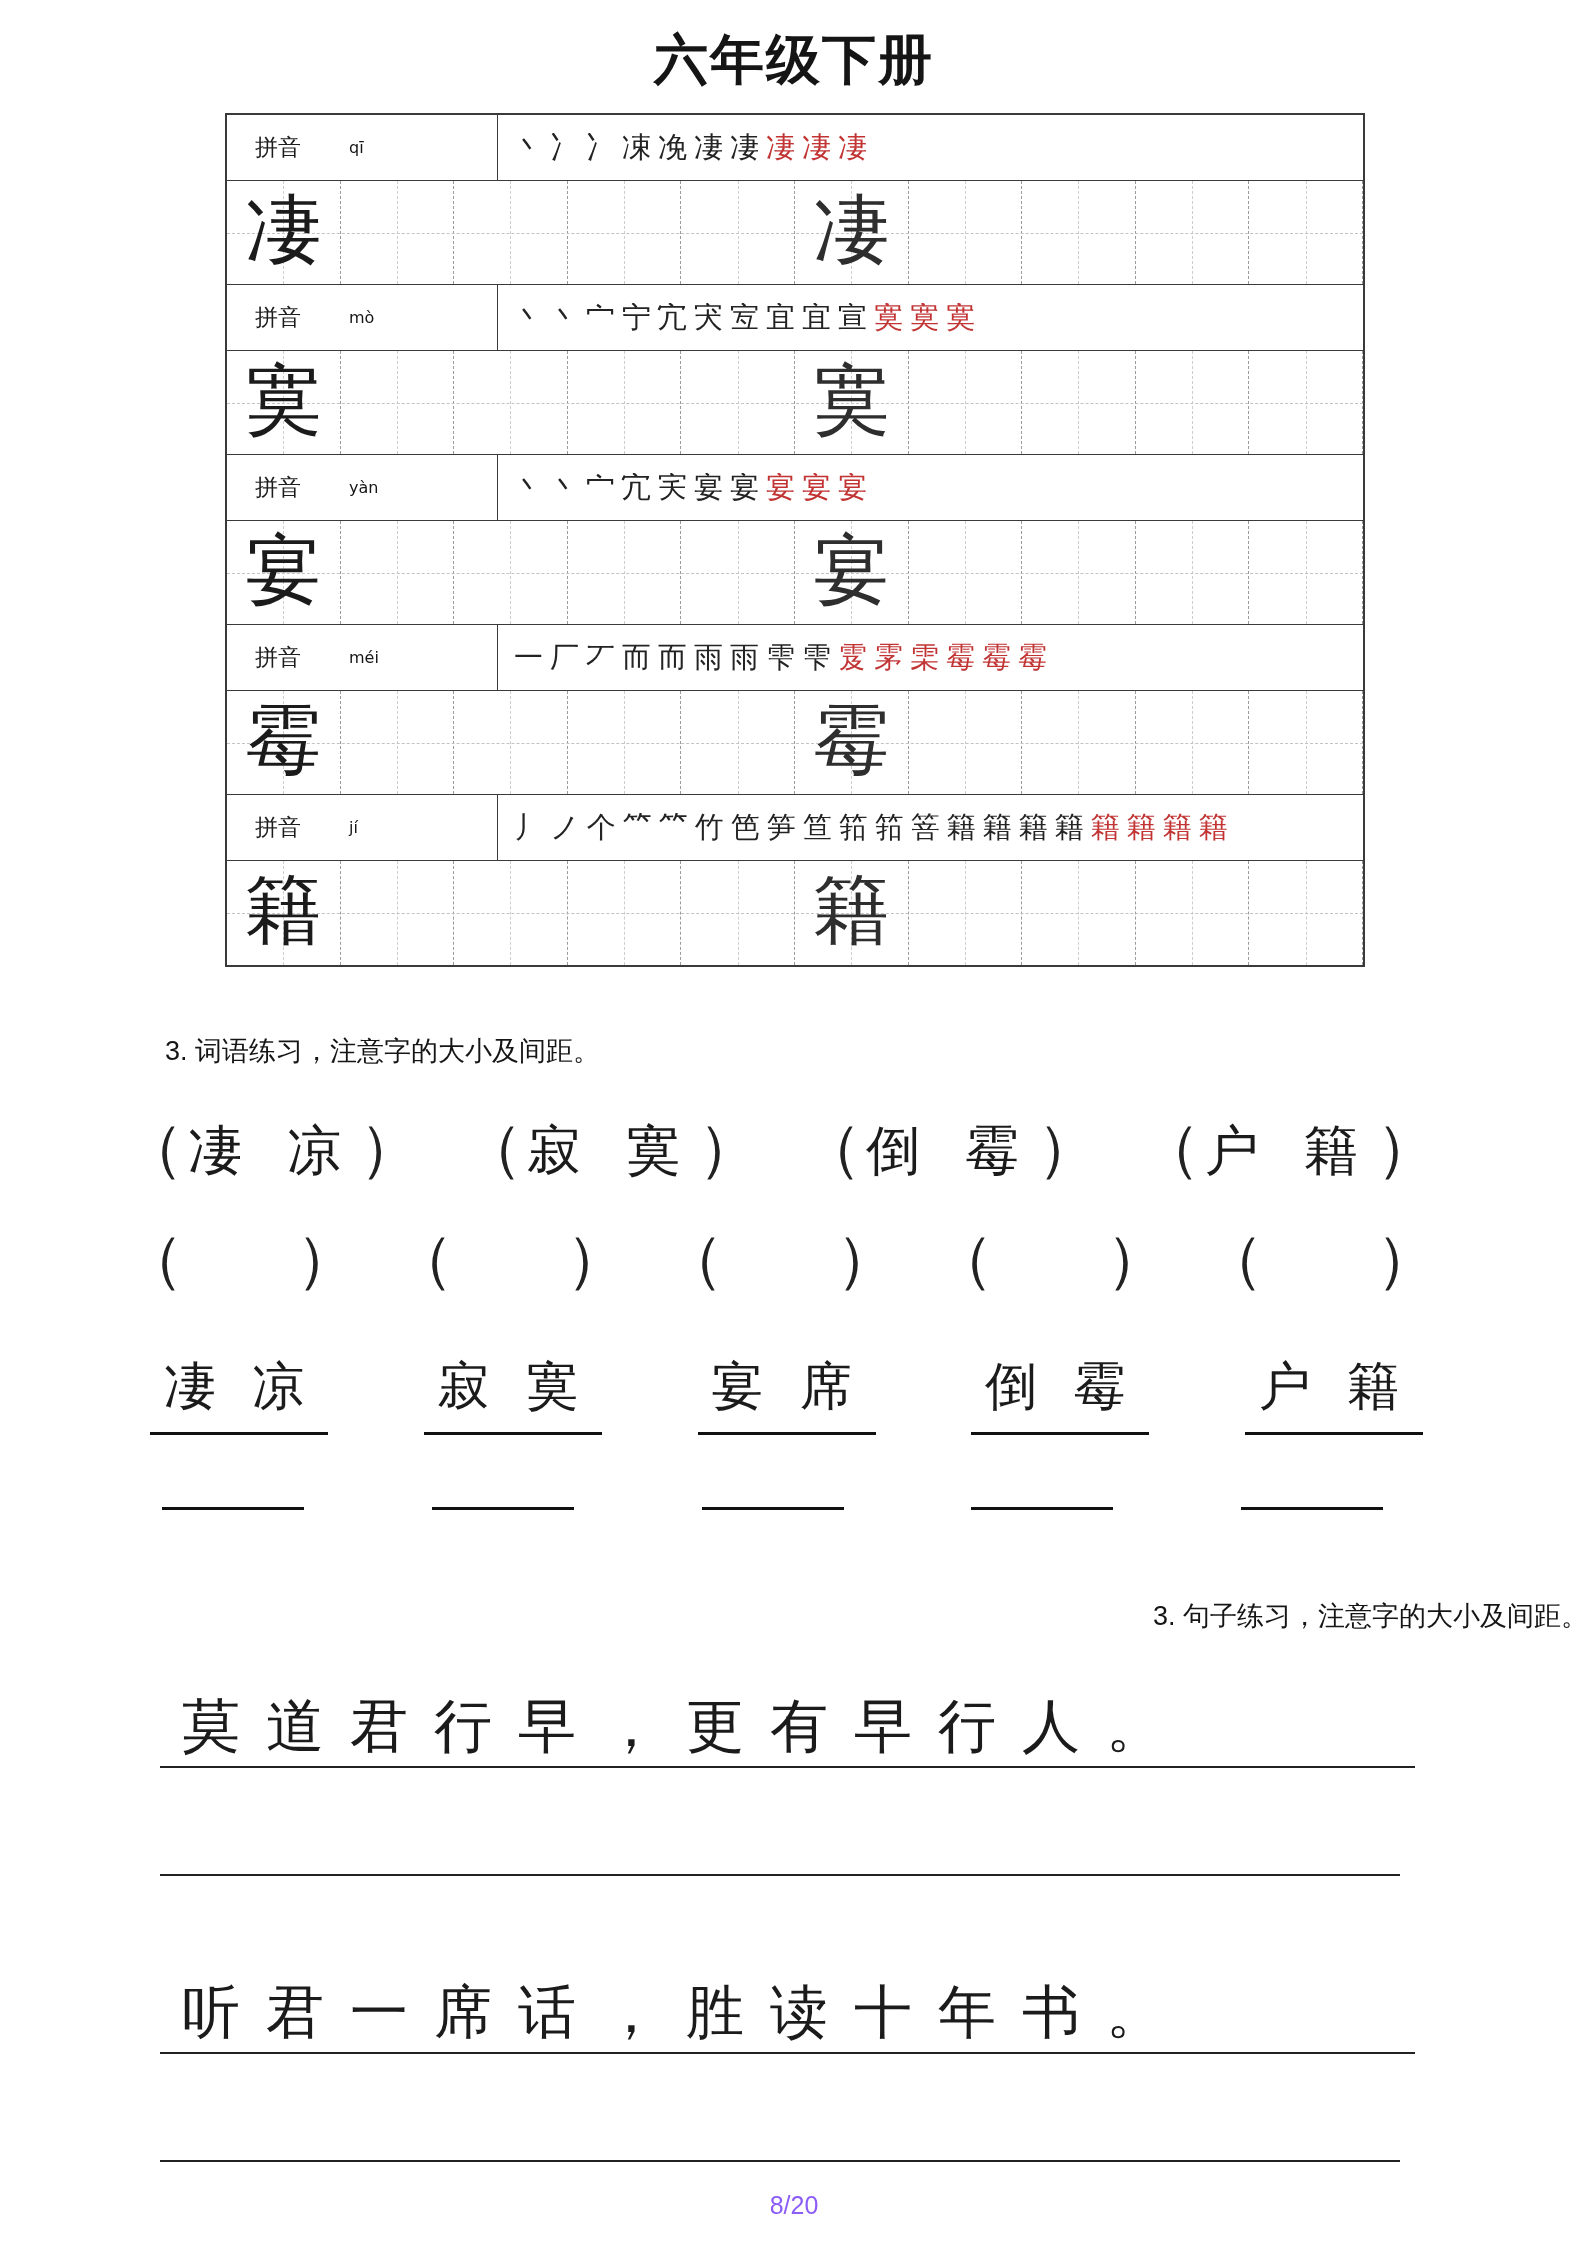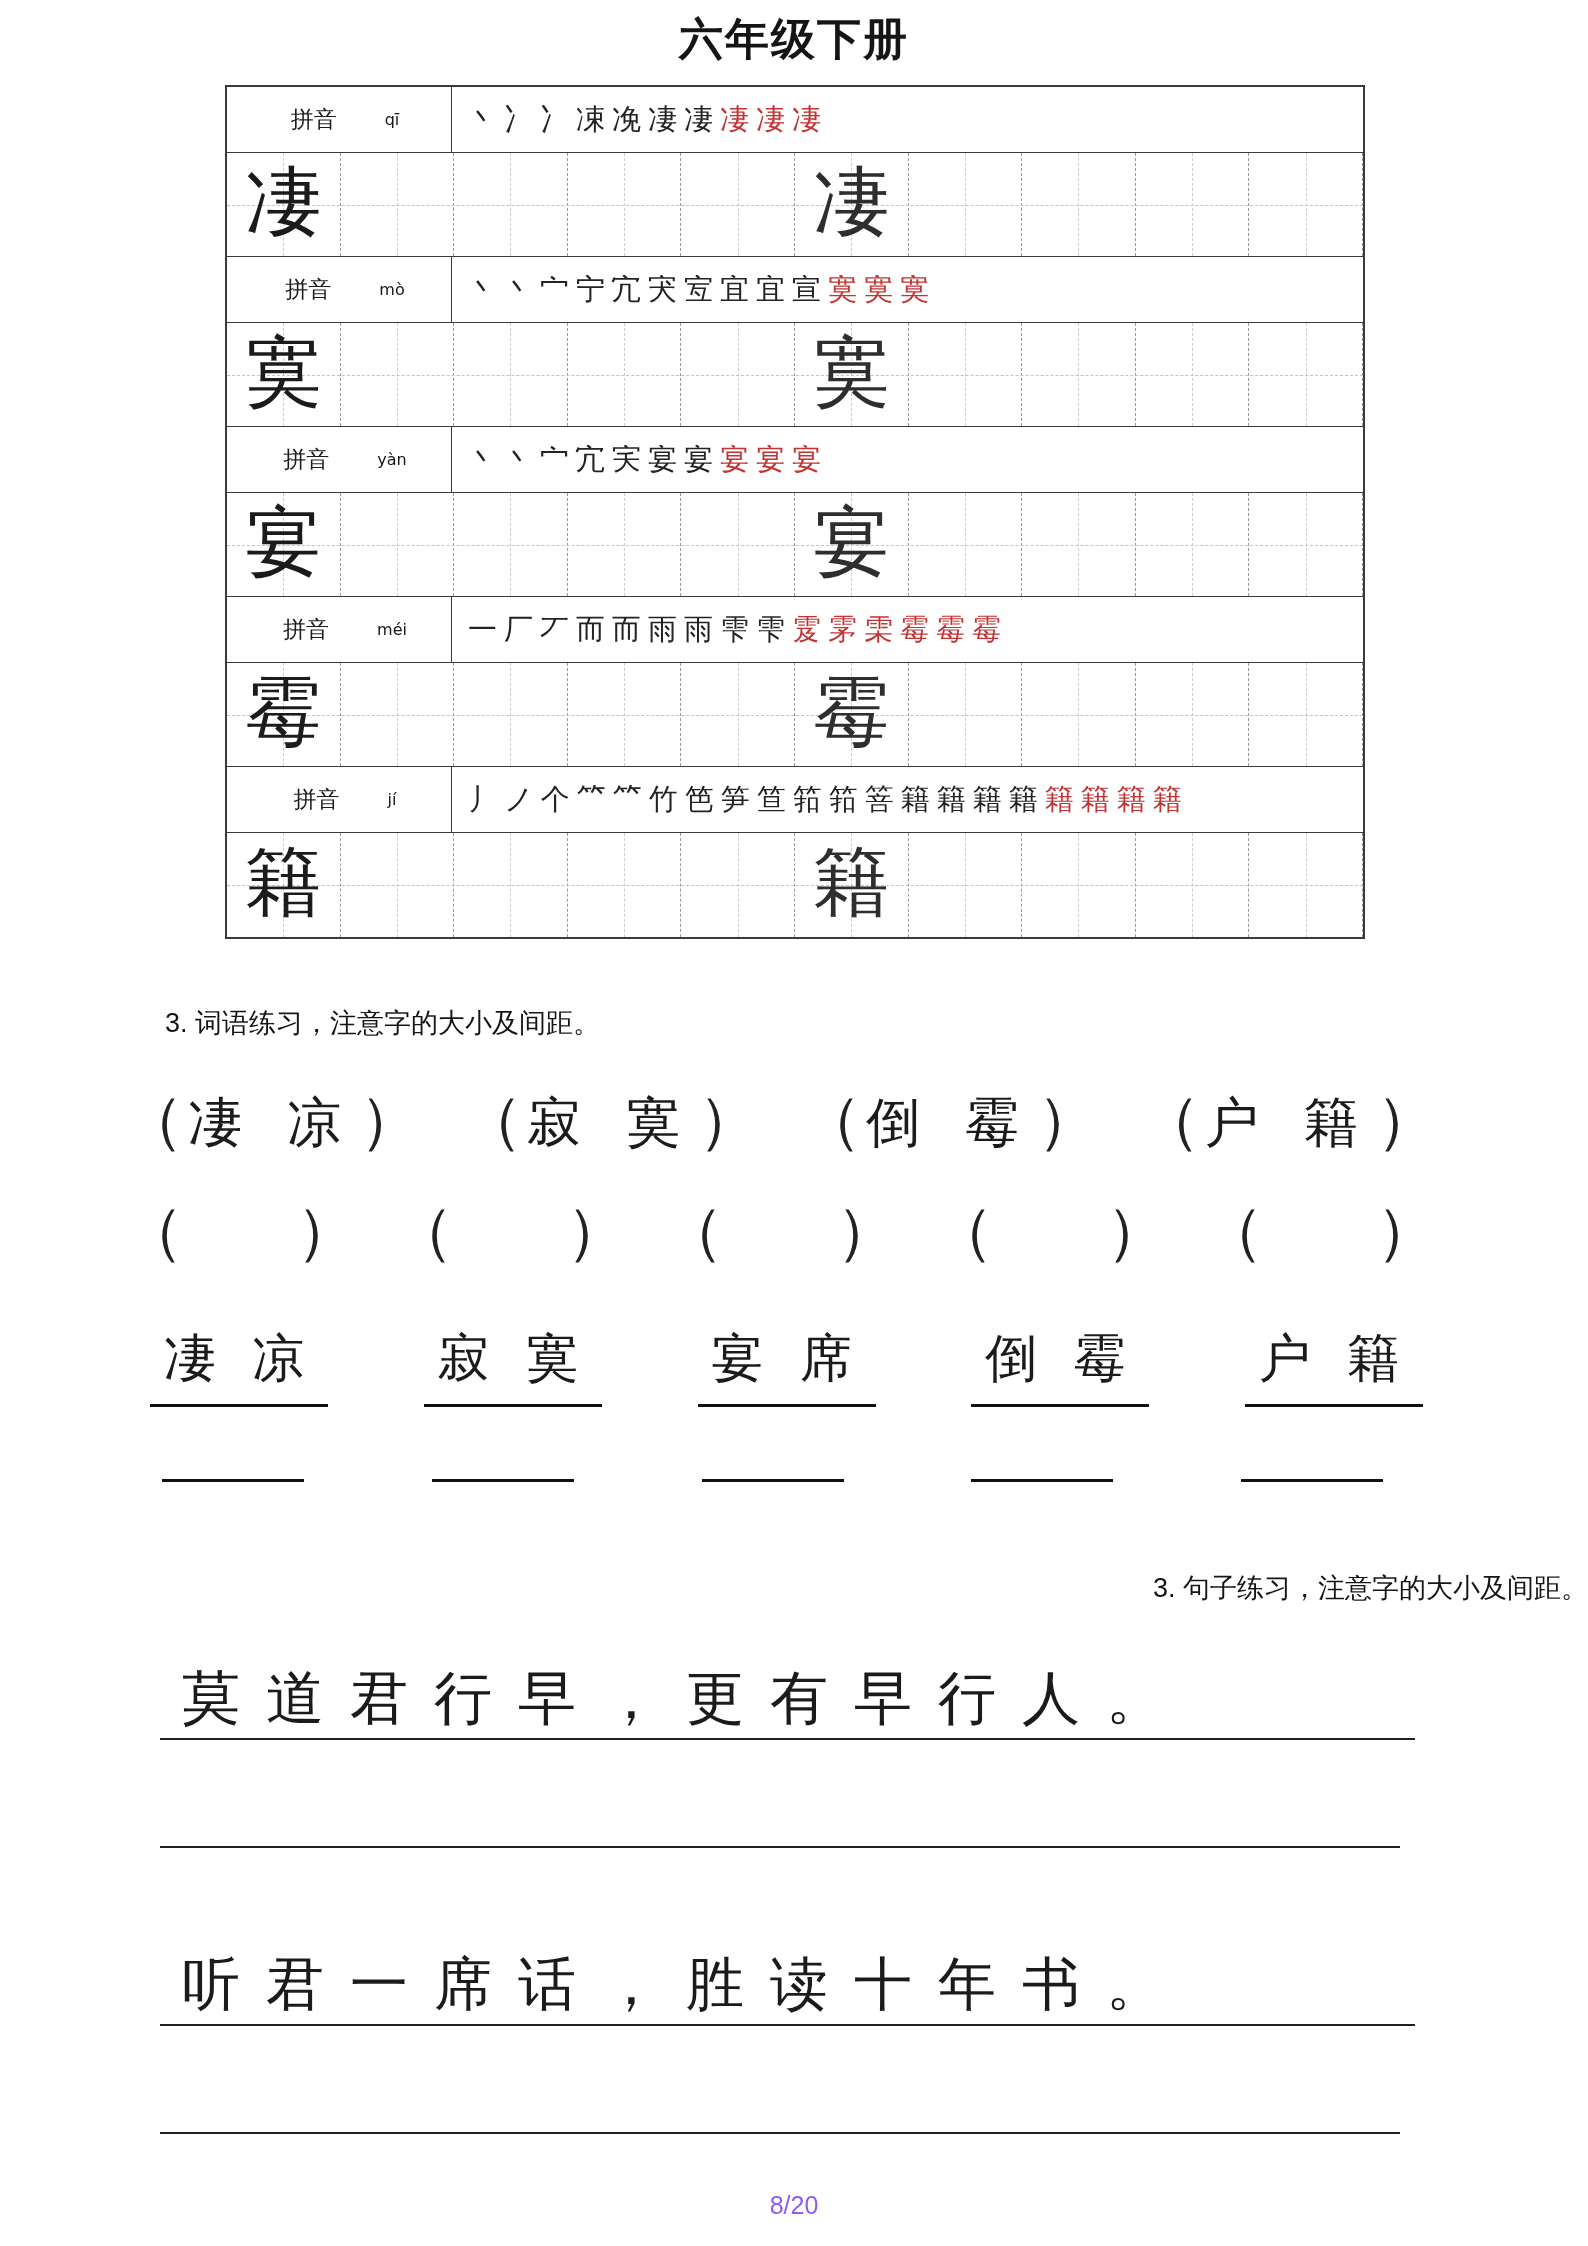--- a/index.html
+++ b/index.html
@@ -2,32 +2,32 @@
 <html><head>
 <meta charset="utf-8">
 <style>
   * { margin:0; padding:0; box-sizing:border-box; }
   html,body { background:#ffffff; }
   body {
     width:1588px; height:2246px; position:relative;
     font-family:"Liberation Sans", sans-serif; color:#151515;
     overflow:hidden;
   }
-  .title { text-align:center; font-size:44px; font-weight:700; padding-top:10px; letter-spacing:2px; }
+  .title { text-align:center; font-size:54px; font-weight:700; padding-top:24px; letter-spacing:2px; }
 
   
   .sec1-head { position:relative; margin:36px 160px 0 165px; height:36px; font-size:27px; }
   .sec1-head .h1txt { position:absolute; left:0; top:0; }
   .sec1-head .nm { position:absolute; left:820px; top:0; font-weight:700; }
   .sec1-head .dt { position:absolute; left:1072px; top:0; font-weight:700; }
 
   
   .practice-table { margin:16px 0 0 225px; width:1140px; border:2px solid #3a3a3a; background:#fff; }
   .t-head-row { display:flex; align-items:center; height:66px; border-bottom:1px solid #3a3a3a; }
-  .t-pinyin-cell { width:225px; height:100%; display:flex; align-items:center; border-right:1px solid #3a3a3a; padding-left:12px;justify-content:center; }
+  .t-pinyin-cell { width:271px; height:100%; display:flex; align-items:center; border-right:1px solid #3a3a3a; padding-left:28px; }
   .pinyin-label { font-size:23px; color:#1c1c1c; }
   .pinyin-val { font-size:16px; margin-left:48px; font-family:"DejaVu Sans", sans-serif; }
   .t-strokes { flex:1; display:flex; align-items:center; padding-left:16px; gap:7px; overflow:hidden; }
   .stroke-glyph { font-size:29px; line-height:1; font-family:"DejaVu Serif", serif; color:#232323; }
   .stroke-glyph.red { color:#c23434; }
   .t-practice-row { position:relative; display:flex; height:104px; border-bottom:1.5px solid #3a3a3a; }
   .t-practice-row:last-child { border-bottom:none; }
   .p-cell { position:relative; flex:1; border-right:1px dashed #9a9a9a; }
   .p-cell:last-child { border-right:none; }
   .vline { position:absolute; left:50%; top:0; bottom:0; border-left:1px dashed #cdcdcd; }

